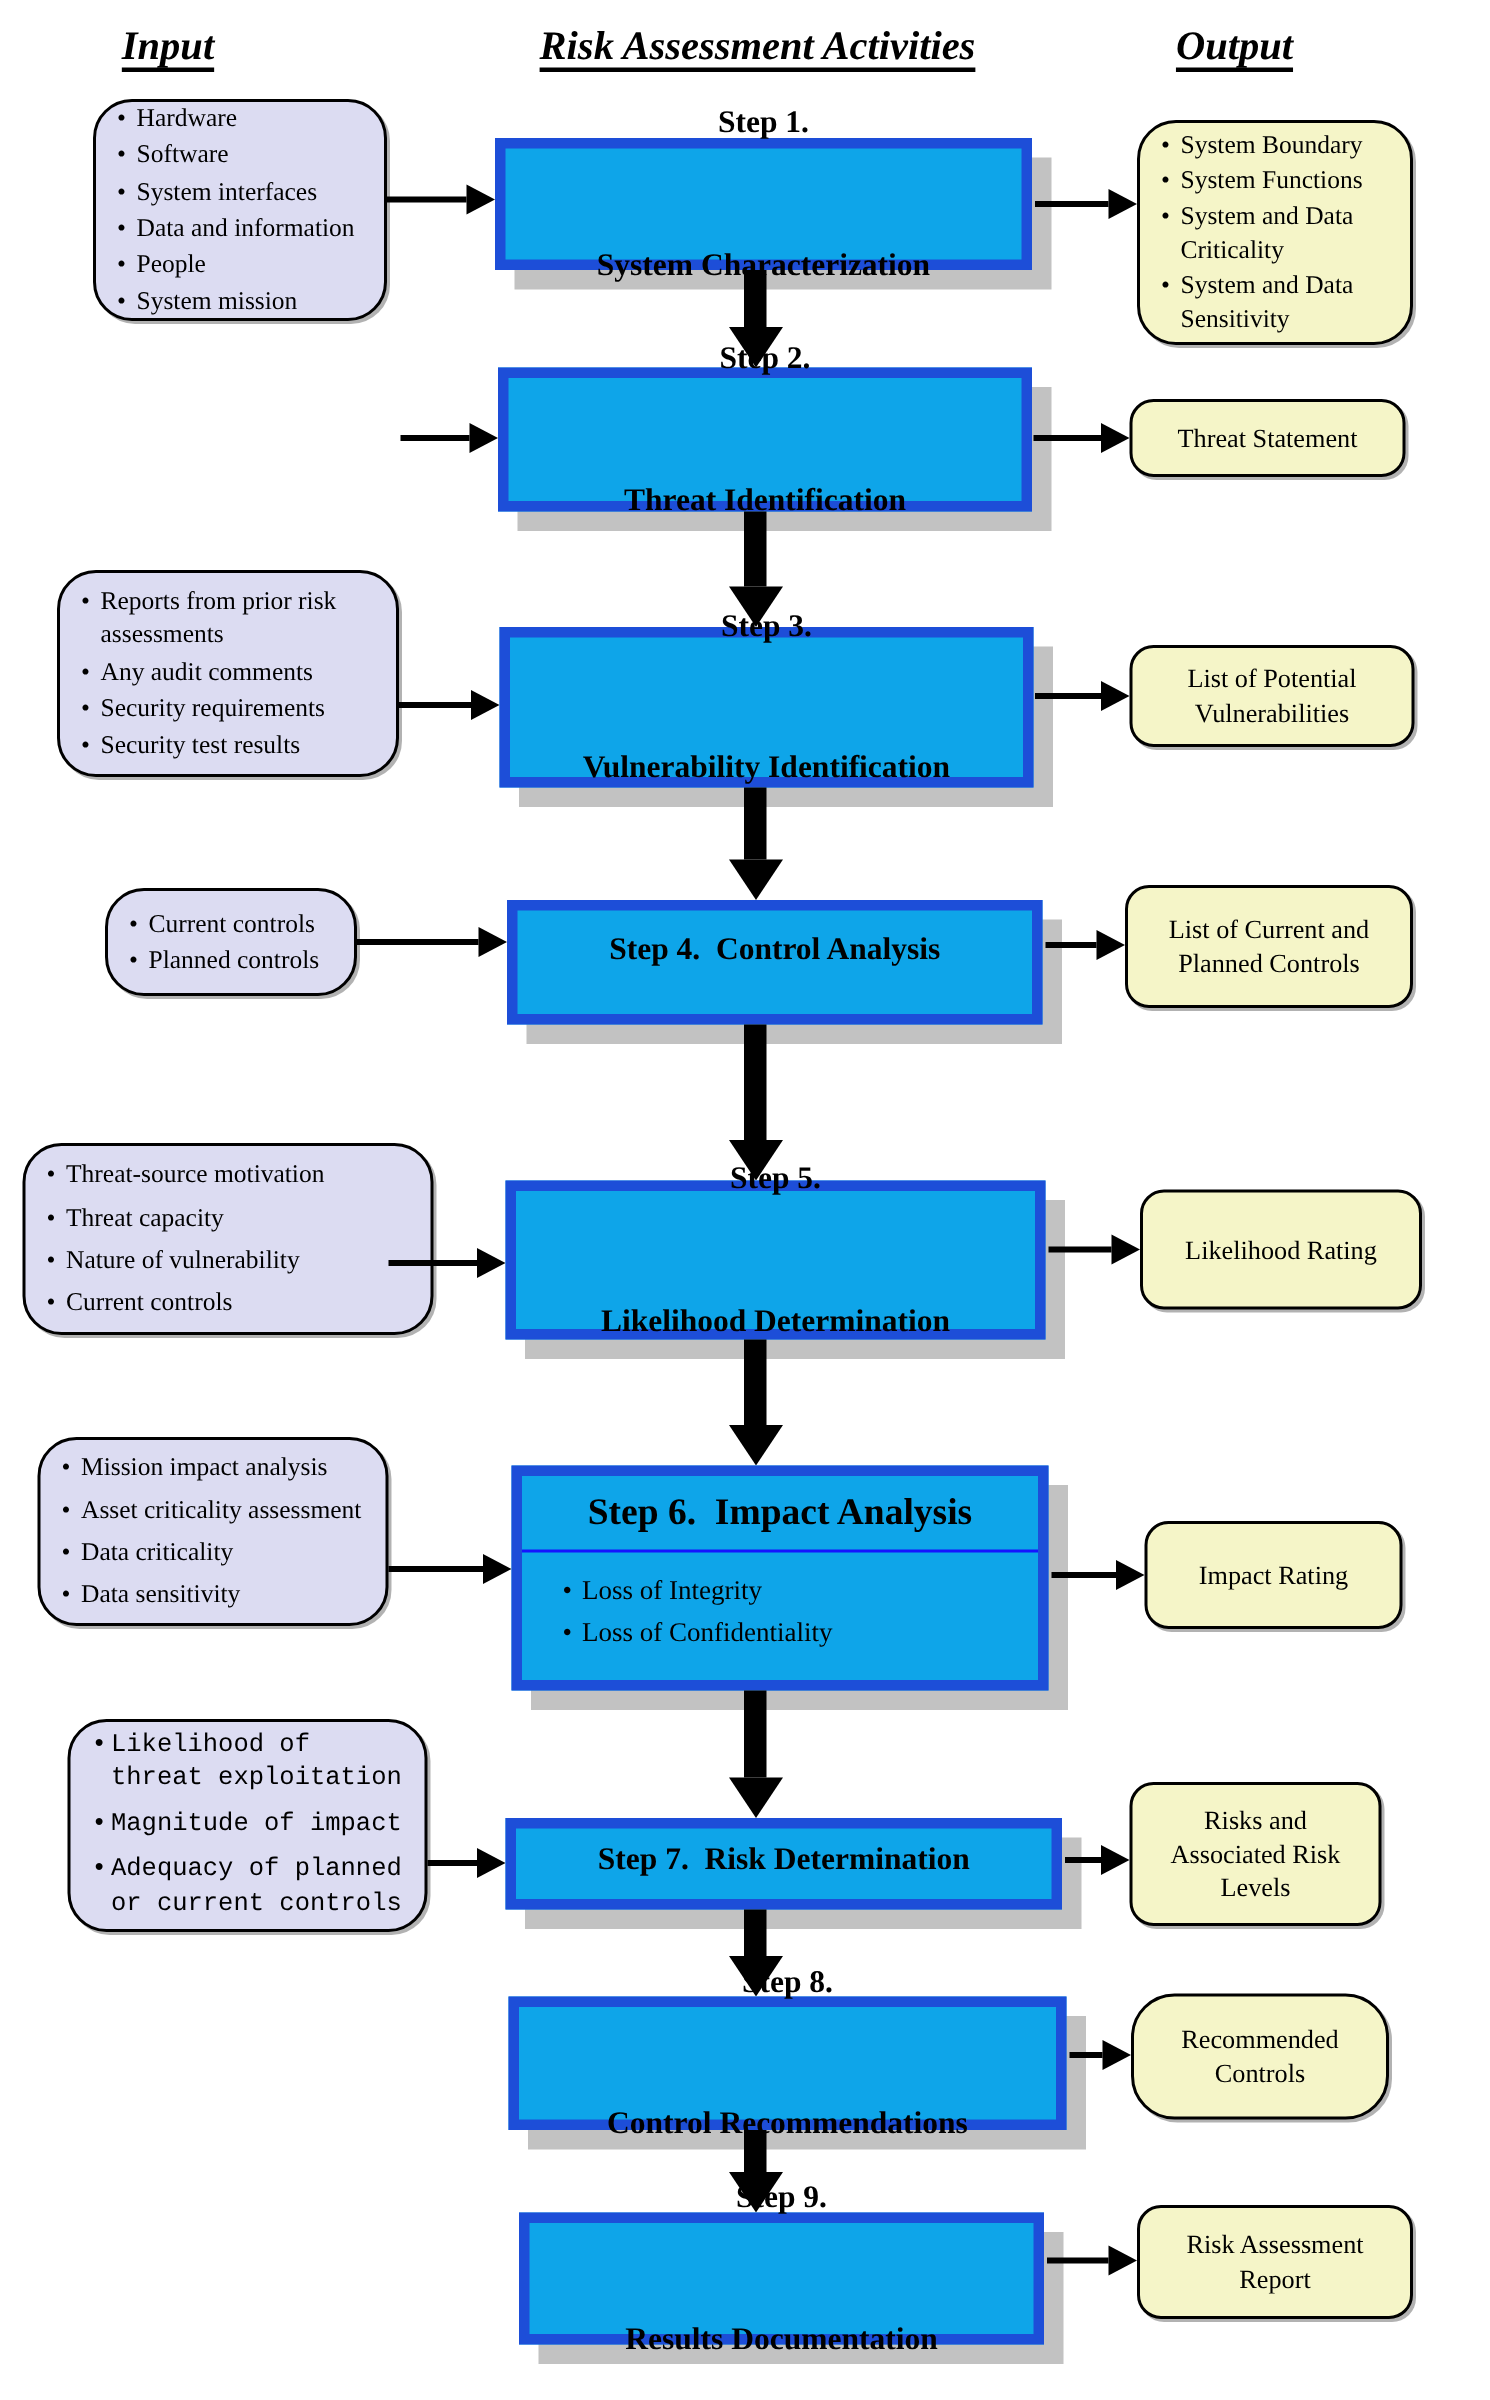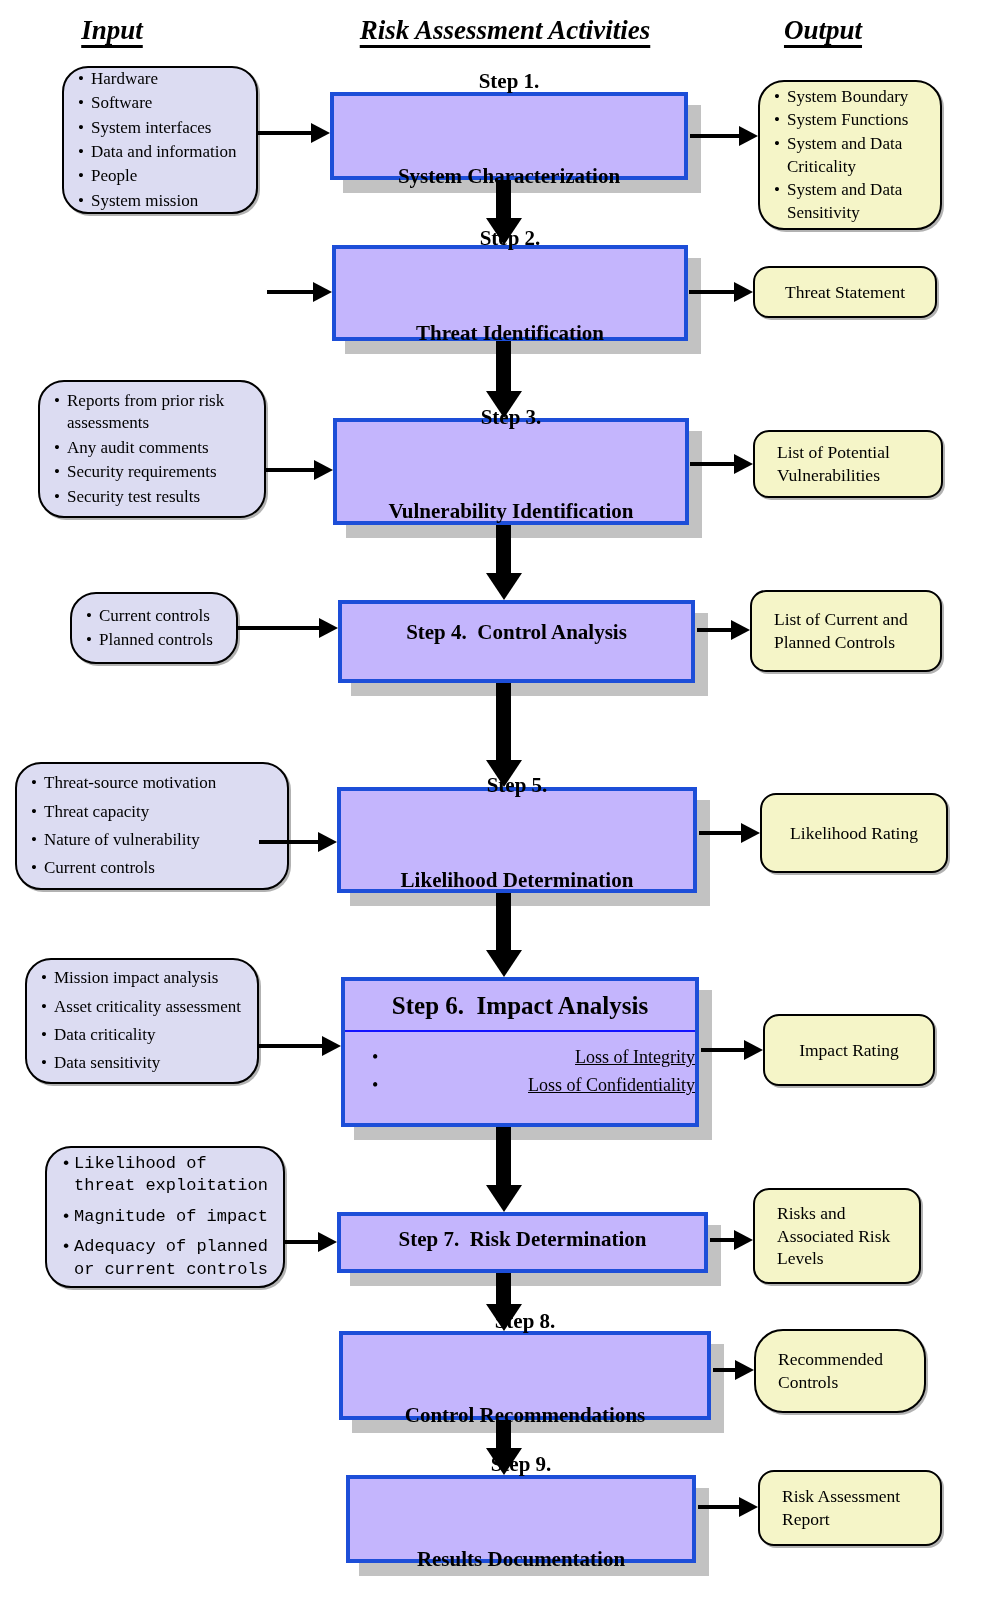--- a/index.html
+++ b/index.html
@@ -18,36 +18,36 @@
   .inbox{position:absolute;background:#dcdcf2;border:2px solid #000;border-radius:26px;
          box-shadow:2px 2px 0 rgba(0,0,0,0.3);box-sizing:border-box;
          display:flex;flex-direction:column;justify-content:center;padding:8px 8px 8px 12px;}
   .inbox ul,.outbox ul,.step6-body ul{list-style:none;margin:0;padding:0;}
   .blt{position:relative;padding-left:15px;font-size:17px;line-height:1.32;margin:2px 0;}
   .blt::before{content:"\2022";position:absolute;left:2px;}
   .sp .blt{margin:6px 0;}
   .sp2 .blt{margin:8px 0;}
 
   
-  .stepbox{position:absolute;background:#c4b5fd;border:4px solid #1d4ed8;
+  .stepbox{position:absolute;background:#0ea5e9;border:7px solid #1d4ed8;
            box-shadow:13px 13px 0 #c2c2c2;box-sizing:border-box;
            display:flex;flex-direction:column;align-items:center;justify-content:center;
            text-align:center;padding-bottom:14px;}
   .step-title{font-weight:bold;font-size:21px;line-height:1.5;white-space:pre-wrap;}
   #st6{padding:0;justify-content:flex-start;}
   .step6-head{width:100%;box-sizing:border-box;border-bottom:2px solid #1414ff;
               font-weight:bold;font-size:25px;text-align:center;padding:11px 0 10px 0;
               white-space:pre-wrap;}
-  .step6-body{width:100%;box-sizing:border-box;text-align:right;padding:12px 0 0 25px;text-decoration:underline;}
+  .step6-body{width:100%;box-sizing:border-box;text-align:left;padding:12px 0 0 25px;}
   .step6-body .blt{font-size:18px;line-height:1.55;margin:0;}
 
   
   .outbox{position:absolute;background:#f5f5c8;border:2px solid #000;border-radius:16px;
           box-shadow:2px 2px 0 rgba(0,0,0,0.3);box-sizing:border-box;
-          display:flex;align-items:center;justify-content:center;text-align:left;
+          display:flex;align-items:center;justify-content:center;text-align:center;
           padding:6px 22px;font-size:17.5px;line-height:1.3;}
   .outbox.list{border-radius:26px;display:flex;flex-direction:column;justify-content:center;
                text-align:left;padding:8px 6px 8px 12px;}
   .outbox.list .blt{font-size:17px;line-height:1.33;margin:1px 0;}
 
   
   .harrow{position:absolute;height:4px;background:#000;}
   .harrow::after{content:"";position:absolute;right:-19px;top:50%;transform:translateY(-50%);
                  width:0;height:0;border-left:19px solid #000;
                  border-top:10px solid transparent;border-bottom:10px solid transparent;}

